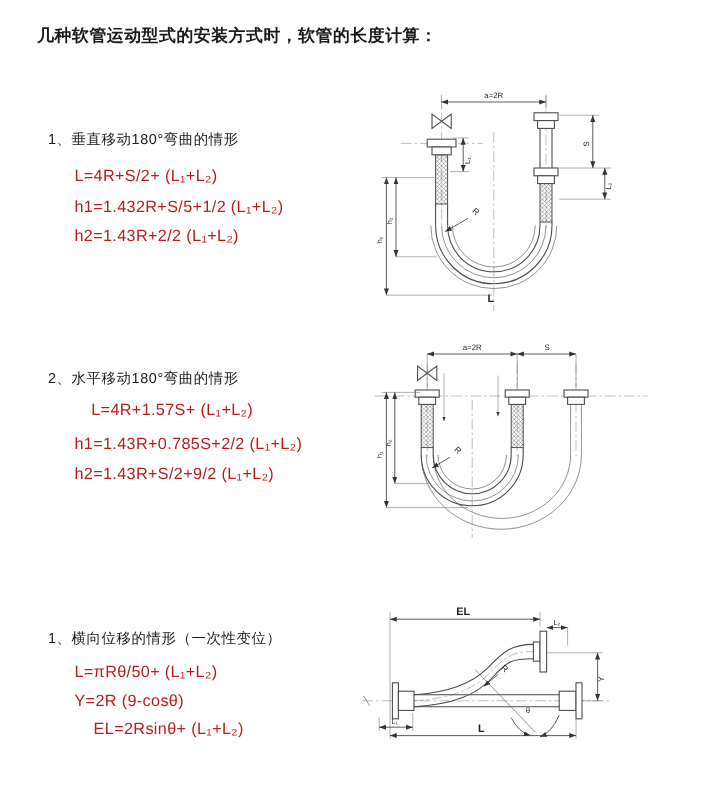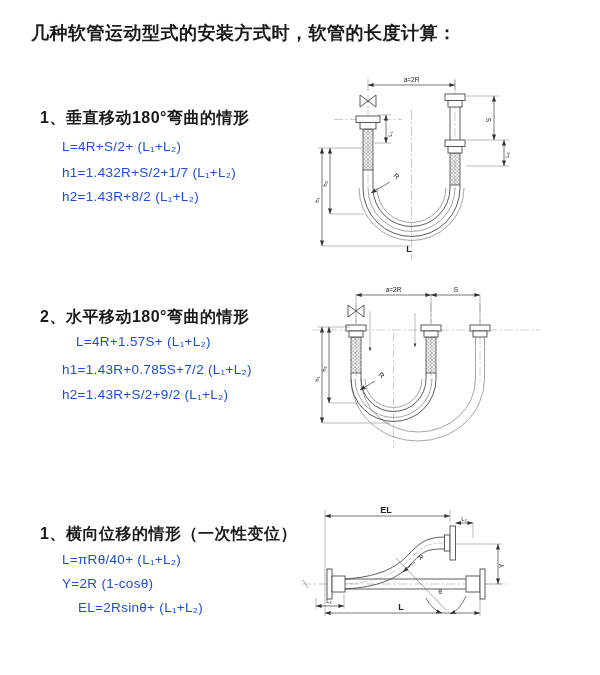--- a/index.html
+++ b/index.html
@@ -1,43 +1,43 @@
 <!DOCTYPE html>
 <html><head>
 <meta charset="utf-8">
 <style>
   html,body{margin:0;padding:0;}
   body{
     width:600px;height:675px;background:#ffffff;position:relative;overflow:hidden;
     font-family:"Liberation Sans","DejaVu Sans",sans-serif;color:#1a1a1a;
   }
   .abs{position:absolute;}
-  .title{font-size:18px;font-weight:bold;letter-spacing:.5px;white-space:nowrap;}
-  .heading{font-size:16px;font-weight:bold;letter-spacing:.5px;white-space:nowrap;}
-  .formula{font-size:13.5px;letter-spacing:.3px;color:#1d4ed8;white-space:nowrap;}
+  .title{font-size:14px;font-weight:bold;letter-spacing:.5px;white-space:nowrap;}
+  .heading{font-size:12px;font-weight:normal;letter-spacing:.5px;white-space:nowrap;}
+  .formula{font-size:13.5px;letter-spacing:.3px;color:#b91c1c;white-space:nowrap;}
   svg{display:block;}
   svg text{font-family:"Liberation Sans","DejaVu Sans",sans-serif;fill:#222;}
   .objline{stroke:#4a4a4a;stroke-width:.9;fill:none;}
   .thinline{stroke:#5a5a5a;stroke-width:.55;fill:none;}
   .dim{stroke:#3d3d3d;stroke-width:.7;fill:none;}
   .ext{stroke:#6a6a6a;stroke-width:.45;fill:none;}
   .cline{stroke:#949494;stroke-width:.5;fill:none;stroke-dasharray:9 2.5 2 2.5;}
   .fit{fill:#ffffff;stroke:#4a4a4a;stroke-width:.9;}
 </style>
 </head>
 <body>
 
 <div>
 
   <div class="title abs" style="left:31px;top:21px">几种软管运动型式的安装方式时，软管的长度计算：</div>
 
   <div class="heading abs" style="left:40px;top:108px">1、垂直移动180°弯曲的情形</div>
   <div class="formula abs" style="left:62px;top:139px">L=4R+S/2+ (L₁+L₂)</div>
-  <div class="formula abs" style="left:62px;top:165px">h1=1.432R+S/2+1/7 (L₁+L₂)</div>
-  <div class="formula abs" style="left:62px;top:189px">h2=1.43R+8/2 (L₁+L₂)</div>
+  <div class="formula abs" style="left:62px;top:165px">h1=1.432R+S/5+1/2 (L₁+L₂)</div>
+  <div class="formula abs" style="left:62px;top:189px">h2=1.43R+2/2 (L₁+L₂)</div>
 
   <svg class="abs" style="left:298px;top:68px" width="240" height="195" viewBox="0 0 240 195">
     <defs>
       <pattern id="braid1" width="3.5" height="3.5" patternUnits="userSpaceOnUse">
         <path d="M0,3.5 L3.5,0 M0,0 L3.5,3.5" stroke="#7a7a7a" stroke-width="0.45"></path>
       </pattern>
       <marker id="arr1" viewBox="0 0 8 8" refX="8" refY="4" markerWidth="8" markerHeight="8" orient="auto-start-reverse">
         <path d="M0,1 L8,4 L0,7 Z" fill="#333"></path>
       </marker>
     </defs>
@@ -94,21 +94,21 @@
 
       <path class="dim" d="M92,114 L73,125" marker-end="url(#arr1)"></path>
       <text transform="translate(97,110) rotate(42)" font-size="7" text-anchor="middle">R</text>
 
       <text x="111" y="184" font-size="9" text-anchor="middle" font-weight="bold">L</text>
     </g>
   </svg>
 
   <div class="heading abs" style="left:40px;top:307px">2、水平移动180°弯曲的情形</div>
   <div class="formula abs" style="left:76px;top:334px">L=4R+1.57S+ (L₁+L₂)</div>
-  <div class="formula abs" style="left:62px;top:362px">h1=1.43R+0.785S+7/2 (L₁+L₂)</div>
+  <div class="formula abs" style="left:62px;top:362px">h1=1.43R+0.785S+2/2 (L₁+L₂)</div>
   <div class="formula abs" style="left:62px;top:387px">h2=1.43R+S/2+9/2 (L₁+L₂)</div>
 
   <svg class="abs" style="left:306px;top:283px" width="240" height="172" viewBox="0 0 240 172">
     <defs>
       <pattern id="braid2" width="3.5" height="3.5" patternUnits="userSpaceOnUse">
         <path d="M0,3.5 L3.5,0 M0,0 L3.5,3.5" stroke="#7a7a7a" stroke-width="0.45"></path>
       </pattern>
       <marker id="arr2" viewBox="0 0 8 8" refX="8" refY="4" markerWidth="8" markerHeight="8" orient="auto-start-reverse">
         <path d="M0,1 L8,4 L0,7 Z" fill="#333"></path>
       </marker>
@@ -161,22 +161,22 @@
       <text transform="translate(12.5,96) rotate(-90)" font-size="6" text-anchor="middle">h₁</text>
       <path class="dim" d="M23,44 V120" marker-start="url(#arr2)" marker-end="url(#arr2)"></path>
       <text transform="translate(19.5,86) rotate(-90)" font-size="6" text-anchor="middle">h₂</text>
 
       <path class="dim" d="M69,98 L54,107" marker-end="url(#arr2)"></path>
       <text transform="translate(74,94) rotate(42)" font-size="7" text-anchor="middle">R</text>
     </g>
   </svg>
 
   <div class="heading abs" style="left:40px;top:524px">1、横向位移的情形（一次性变位）</div>
-  <div class="formula abs" style="left:62px;top:552px">L=πRθ/40+ (L₁+L₂)</div>
-  <div class="formula abs" style="left:62px;top:576px">Y=2R (1-cosθ)</div>
+  <div class="formula abs" style="left:62px;top:552px">L=πRθ/50+ (L₁+L₂)</div>
+  <div class="formula abs" style="left:62px;top:576px">Y=2R (9-cosθ)</div>
   <div class="formula abs" style="left:78px;top:600px">EL=2Rsinθ+ (L₁+L₂)</div>
 
   <svg class="abs" style="left:298px;top:498px" width="265" height="152" viewBox="0 0 265 152">
     <defs>
       <marker id="arr3" viewBox="0 0 8 8" refX="8" refY="4" markerWidth="8" markerHeight="8" orient="auto-start-reverse">
         <path d="M0,1 L8,4 L0,7 Z" fill="#333"></path>
       </marker>
     </defs>
 
     <g>

